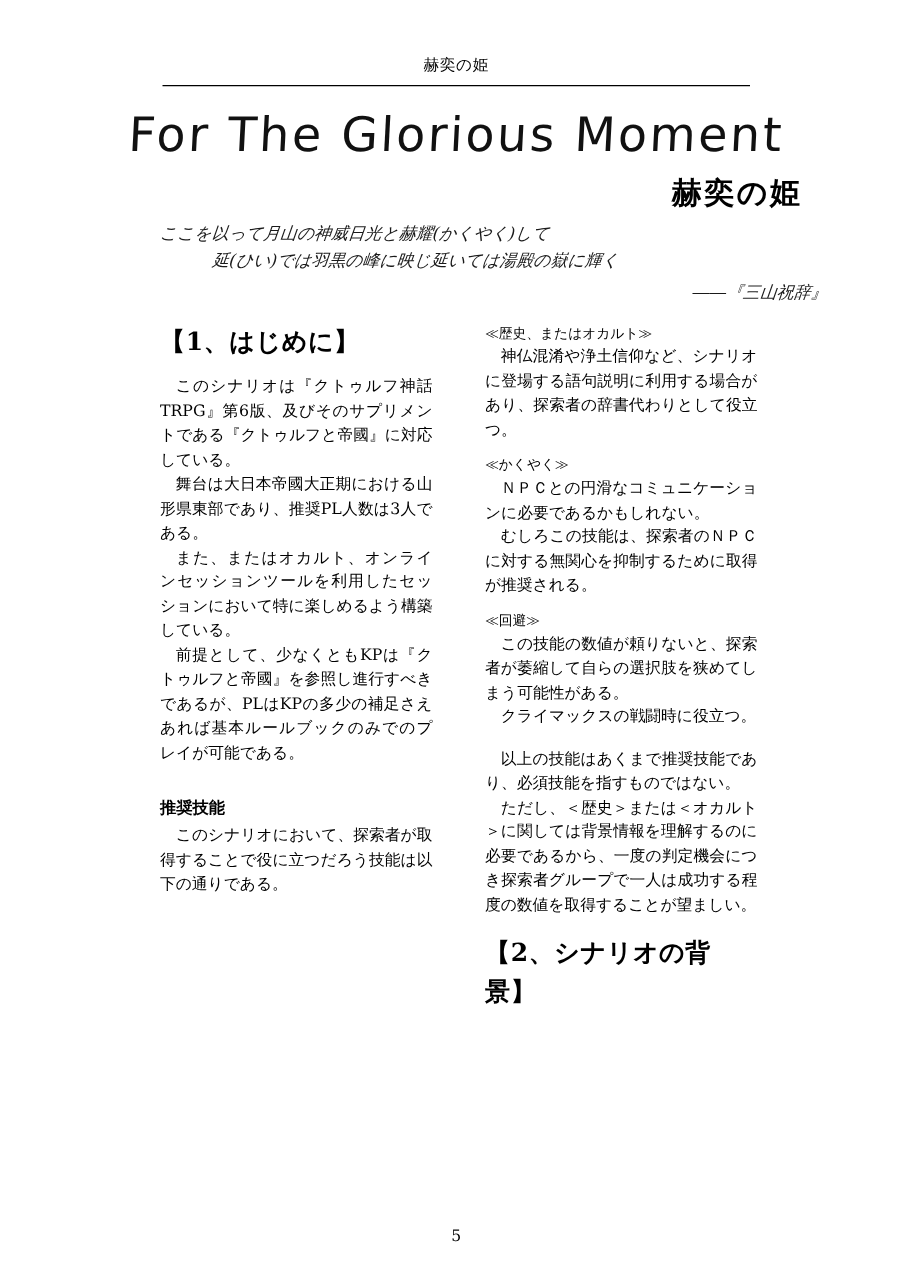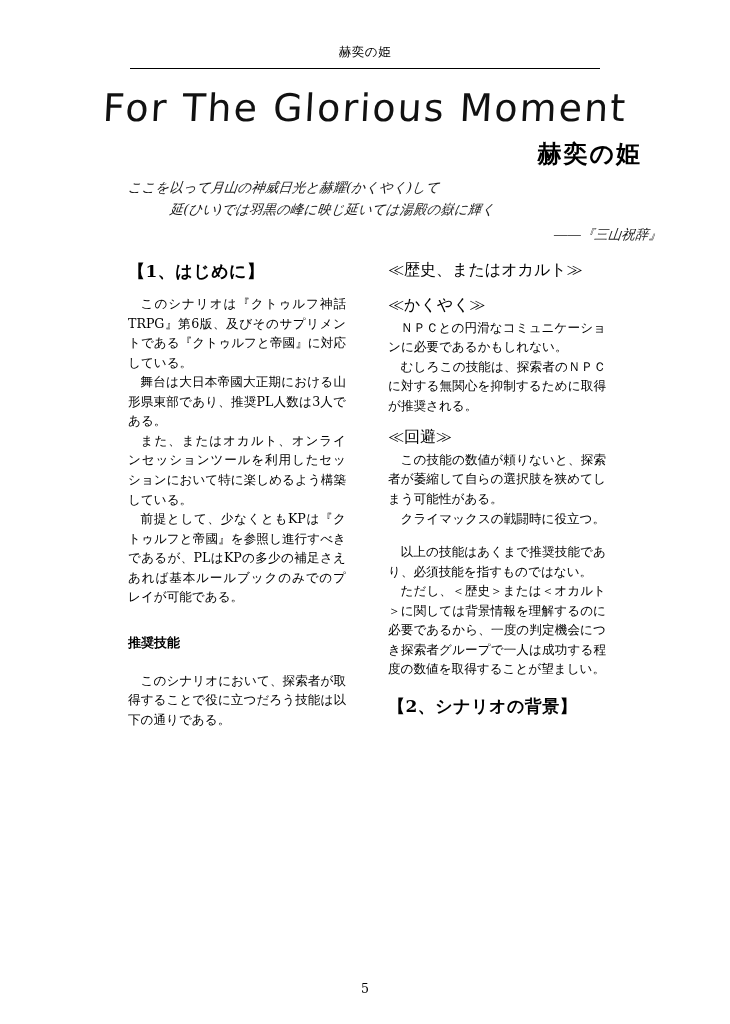--- a/index.html
+++ b/index.html
@@ -102,41 +102,41 @@
     top: 0;
     width: 218px;
     font-size: 12.6px;
     line-height: 1.55;
     font-family: "DejaVu Serif", "Liberation Serif", serif;
   }
   .col-left  { left: 0; }
   .col-right { left: 260px; }
 
   h2.sec {
-    font-size: 17px;
+    font-size: 20px;
     font-weight: bold;
     margin: 0 0 10px 0;
     letter-spacing: 0.5px;
     font-family: "DejaVu Serif", "Liberation Serif", serif;
   }
   h3.sub {
     font-size: 13px;
     font-weight: bold;
-    margin: 12px 0 18px 0;
+    margin: 12px 0 1px 0;
     font-family: "DejaVu Sans", "Liberation Sans", sans-serif;
   }
   p.para {
     margin: 0 0 0 0;
     text-indent: 1em;
     text-align: justify;
     text-justify: inter-ideograph;
   }
   p.gap { }
   .hdr-mark {
-    font-size: 16px;
+    font-size: 11px;
     font-weight: normal;
     margin: 0;
   }
   .spacer-sm { height: 10px; }
   .spacer-md { height: 14px; }
 
   
   .page-number {
     position: absolute;
     bottom: 28px;
@@ -172,20 +172,21 @@
       <p class="para gap">舞台は大日本帝國大正期における山形県東部であり、推奨PL人数は3人である。</p>
       <p class="para">また、またはオカルト、オンラインセッションツールを利用したセッションにおいて特に楽しめるよう構築している。</p>
       <p class="para gap">前提として、少なくともKPは『クトゥルフと帝國』を参照し進行すべきであるが、PLはKPの多少の補足さえあれば基本ルールブックのみでのプレイが可能である。</p>
       <div class="spacer-md"></div>
       <h3 class="sub">推奨技能</h3>
       <p class="para">このシナリオにおいて、探索者が取得することで役に立つだろう技能は以下の通りである。</p>
     </div>
 
     <div class="col col-right">
       <p class="hdr-mark">≪歴史、またはオカルト≫</p>
+      <p class="para">神仏混淆や浄土信仰など、シナリオに登場する語句説明に利用する場合があり、探索者の辞書代わりとして役立つ。</p>
 
       <div class="spacer-sm"></div>
       <p class="hdr-mark">≪かくやく≫</p>
       <p class="para">ＮＰＣとの円滑なコミュニケーションに必要であるかもしれない。</p>
       <p class="para">むしろこの技能は、探索者のＮＰＣに対する無関心を抑制するために取得が推奨される。</p>
 
       <div class="spacer-sm"></div>
       <p class="hdr-mark">≪回避≫</p>
       <p class="para">この技能の数値が頼りないと、探索者が萎縮して自らの選択肢を狭めてしまう可能性がある。</p>
       <p class="para">クライマックスの戦闘時に役立つ。</p>

